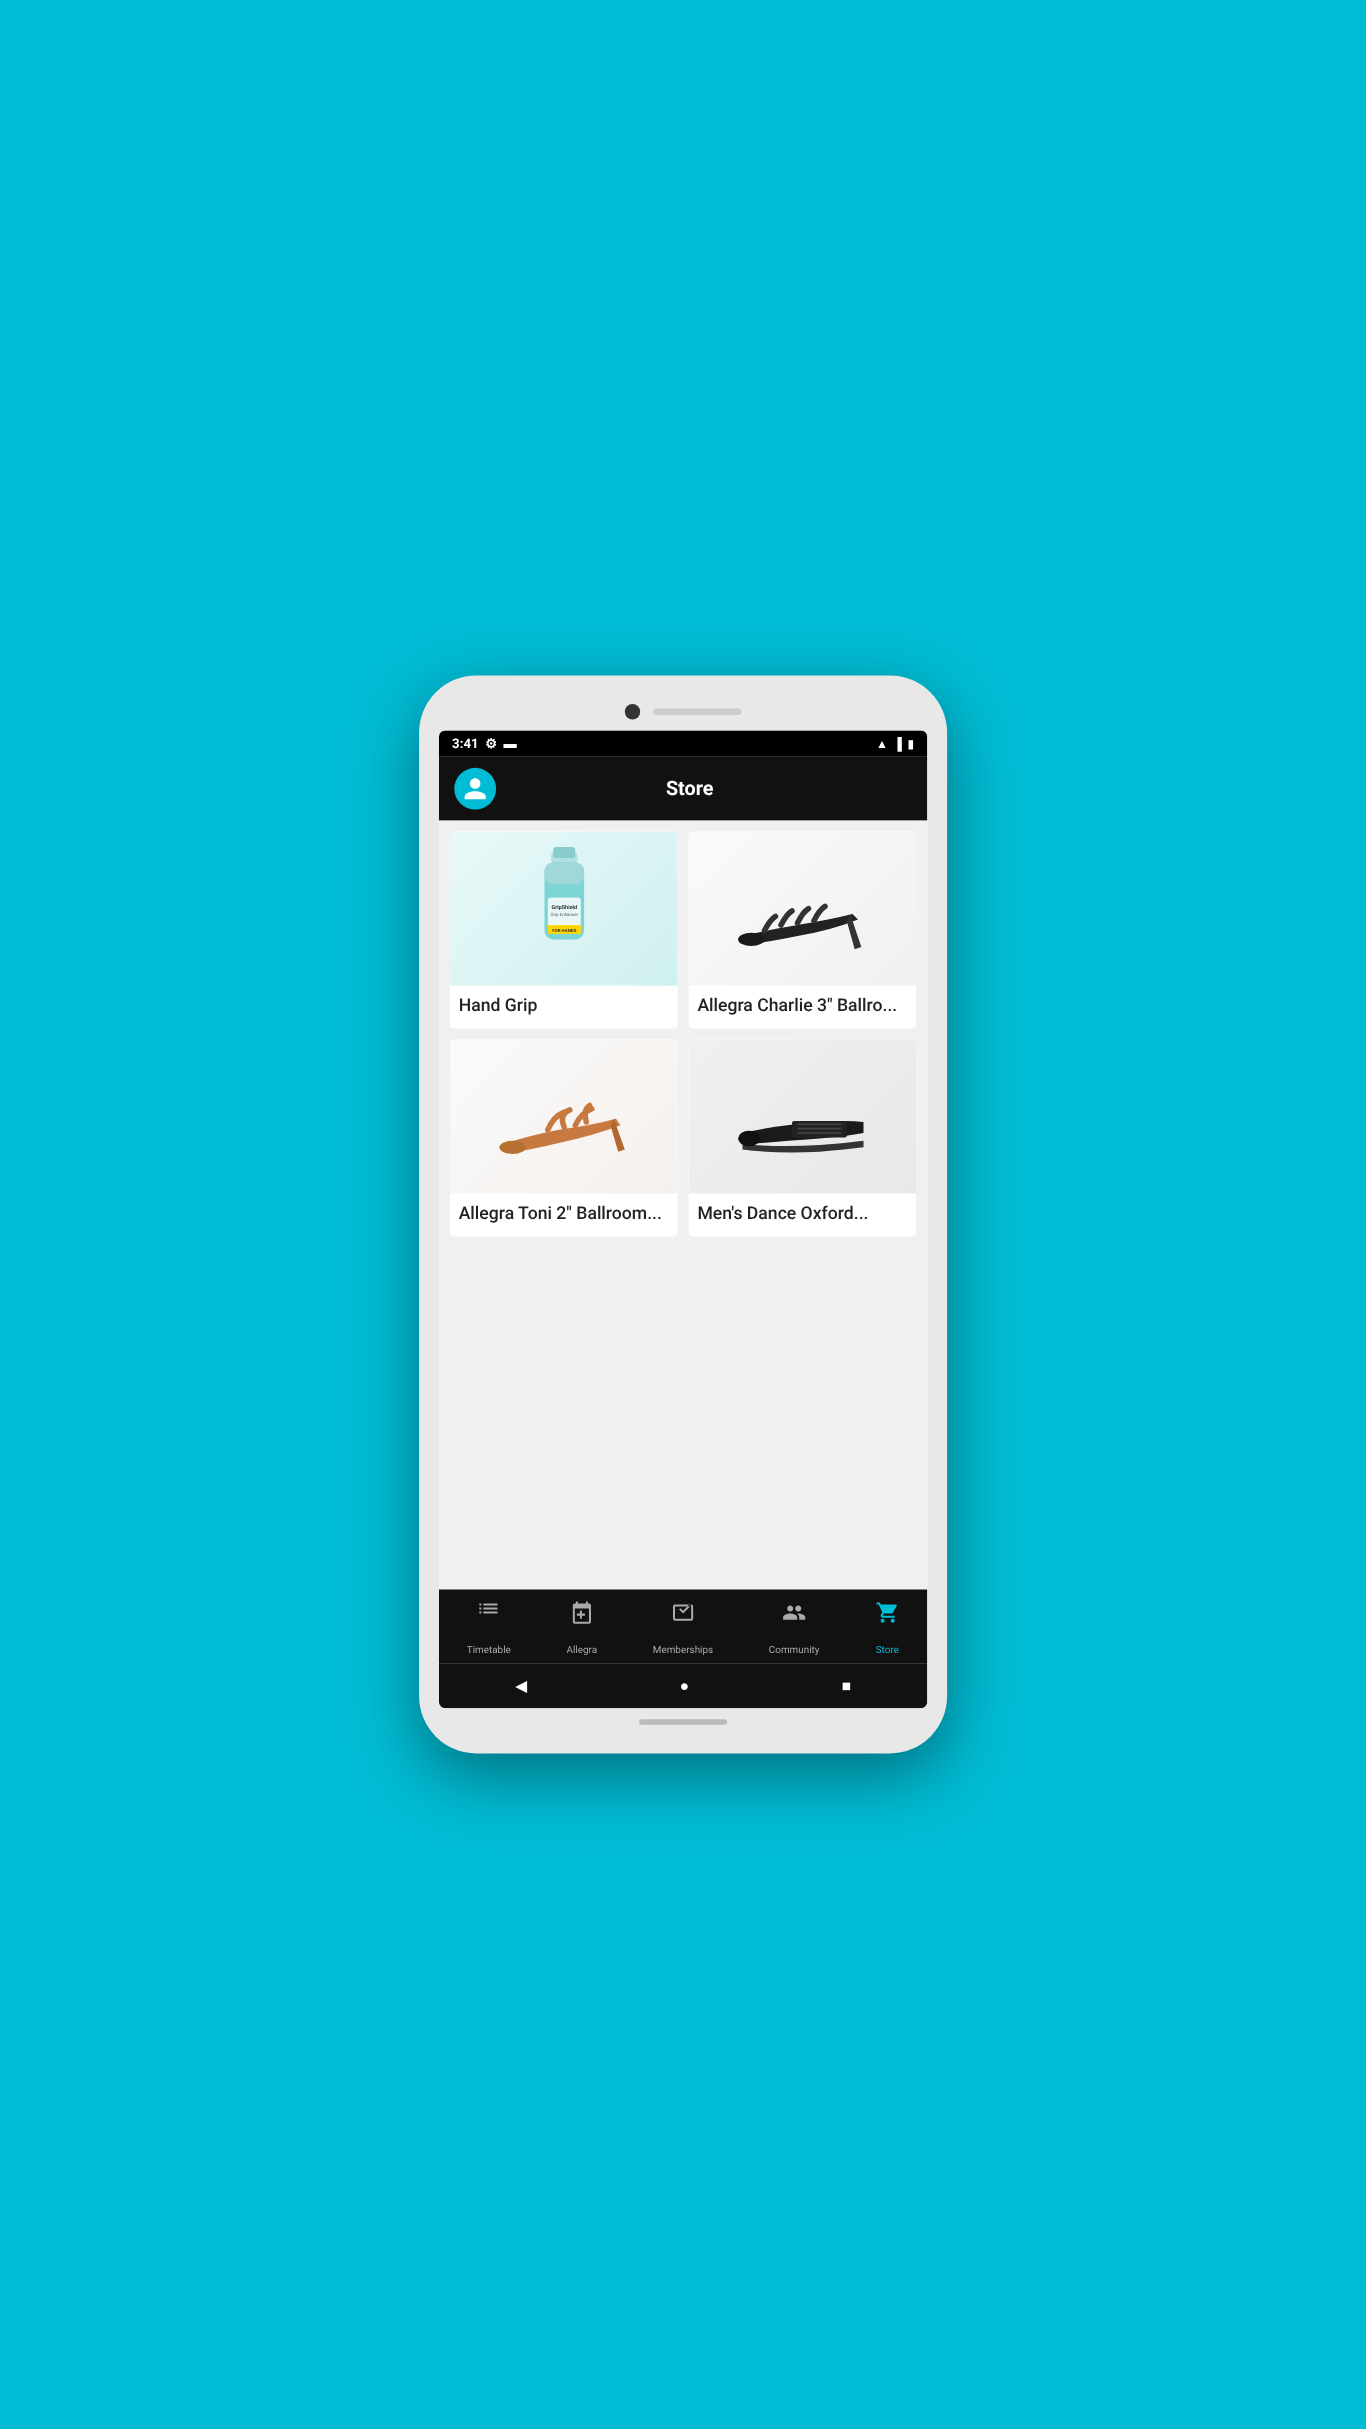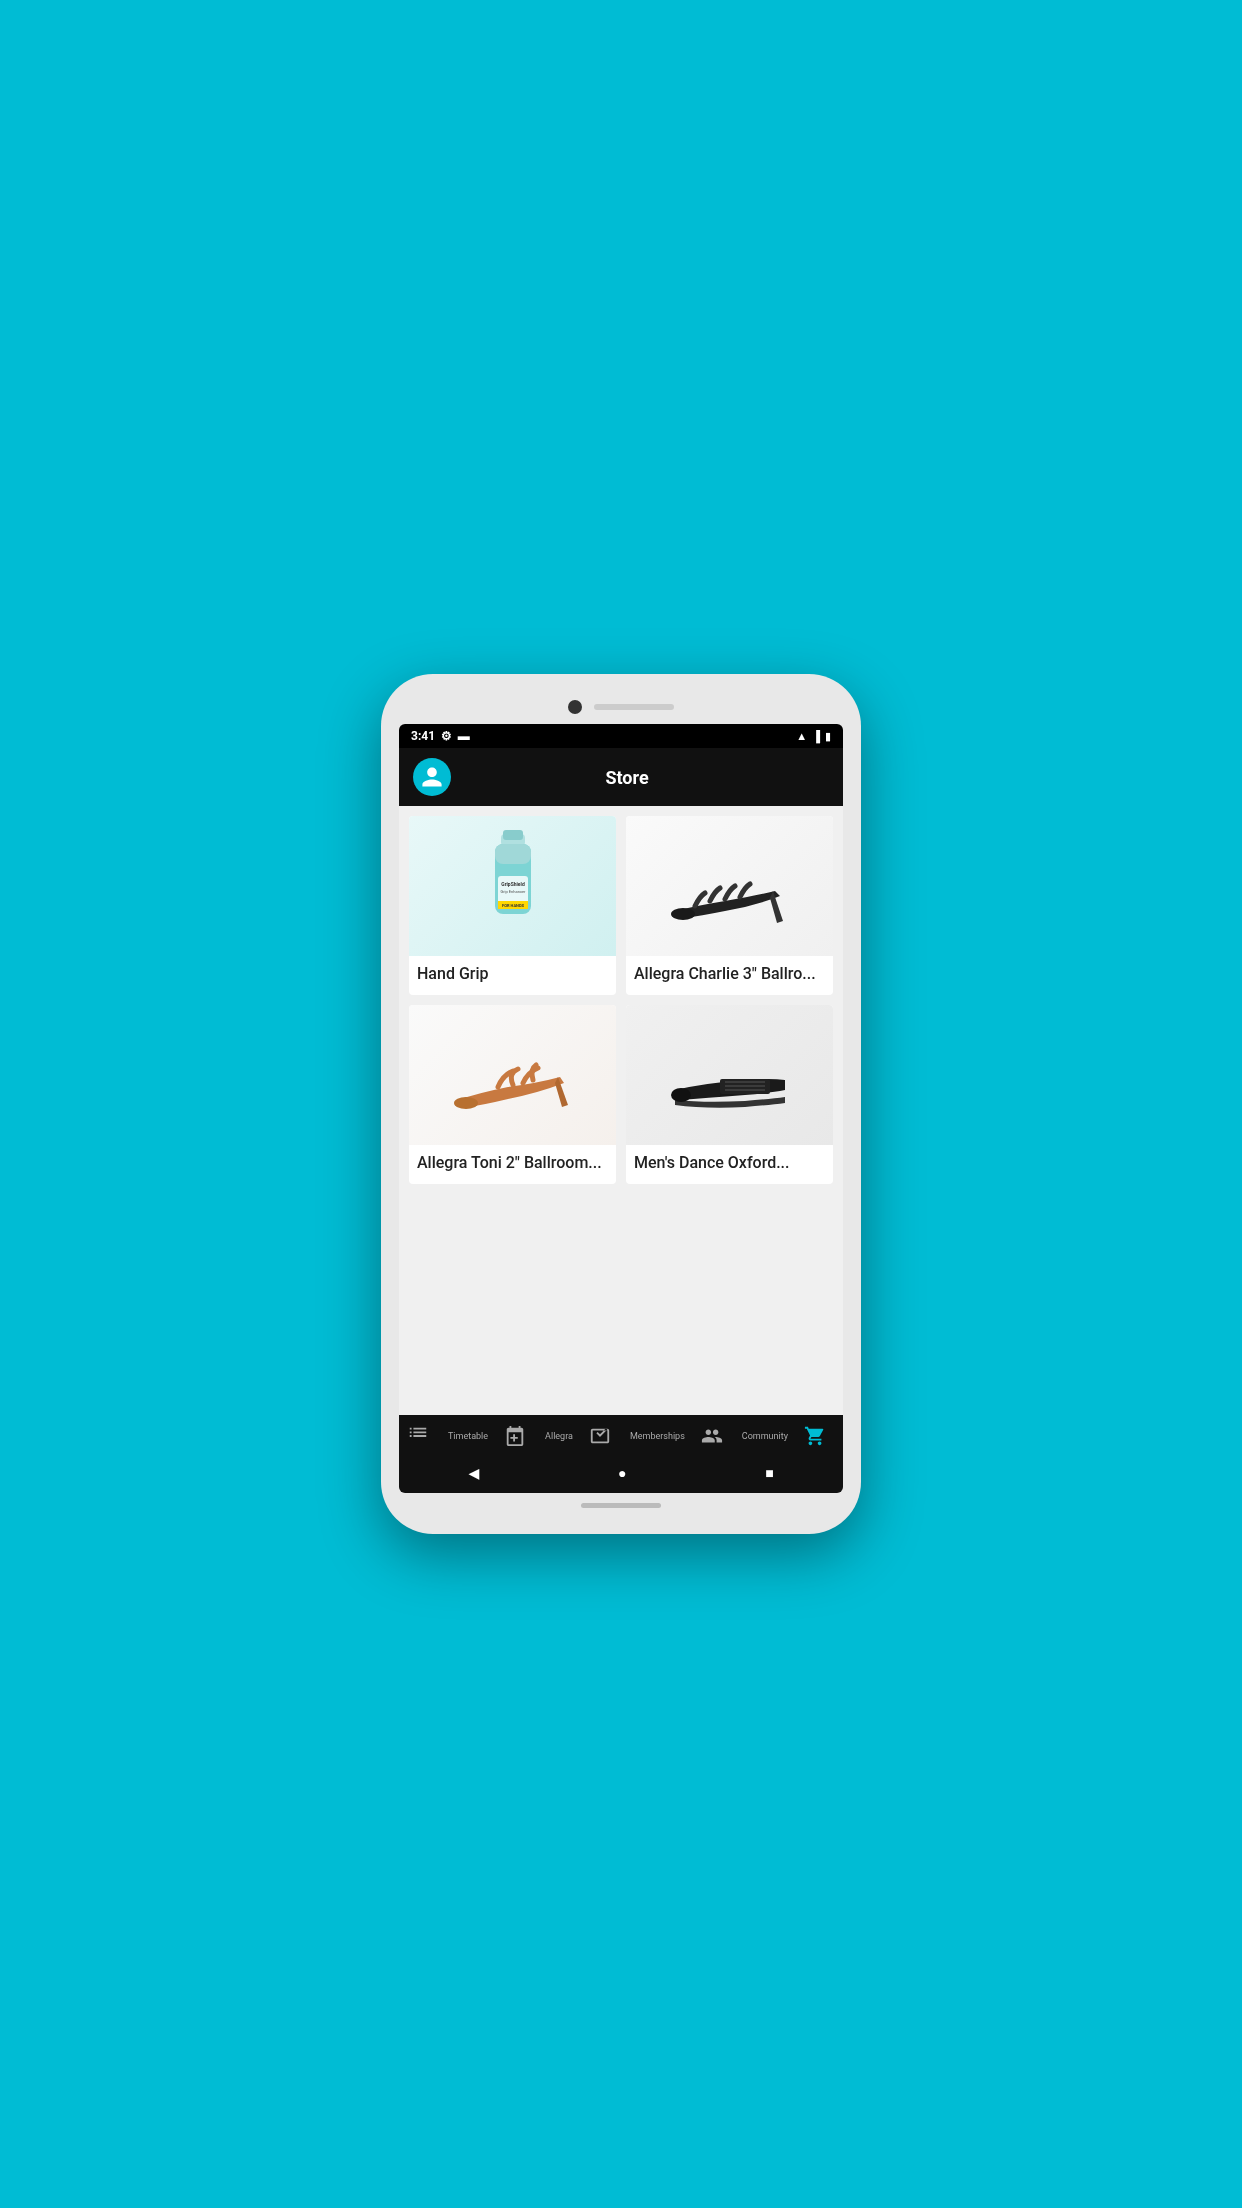--- a/index.html
+++ b/index.html
@@ -8,21 +8,21 @@
       background-color: #00BCD4;
       display: flex;
       justify-content: center;
       align-items: center;
       min-height: 100vh;
       font-family: 'Roboto', Arial, sans-serif;
     }
 
     .phone-outer {
       width: 480px;
-      height: 860px;
+      height: 980px;
       background: #e8e8e8;
       border-radius: 52px;
       padding: 18px;
       box-shadow: 0 20px 60px rgba(0,0,0,0.4);
       display: flex;
       flex-direction: column;
       position: relative;
     }
 
     .phone-top-bar {
@@ -165,21 +165,21 @@
     .bottom-nav {
       background: #111;
       display: flex;
       justify-content: space-around;
       align-items: center;
       padding: 8px 0 4px;
     }
 
     .nav-item {
       display: flex;
-      flex-direction: row;
+      flex-direction: column;
       align-items: center;
       gap: 19px;
       cursor: pointer;
       padding: 2px 8px;
       color: #aaa;
     }
 
     .nav-item.active {
       color: #00BCD4;
     }

